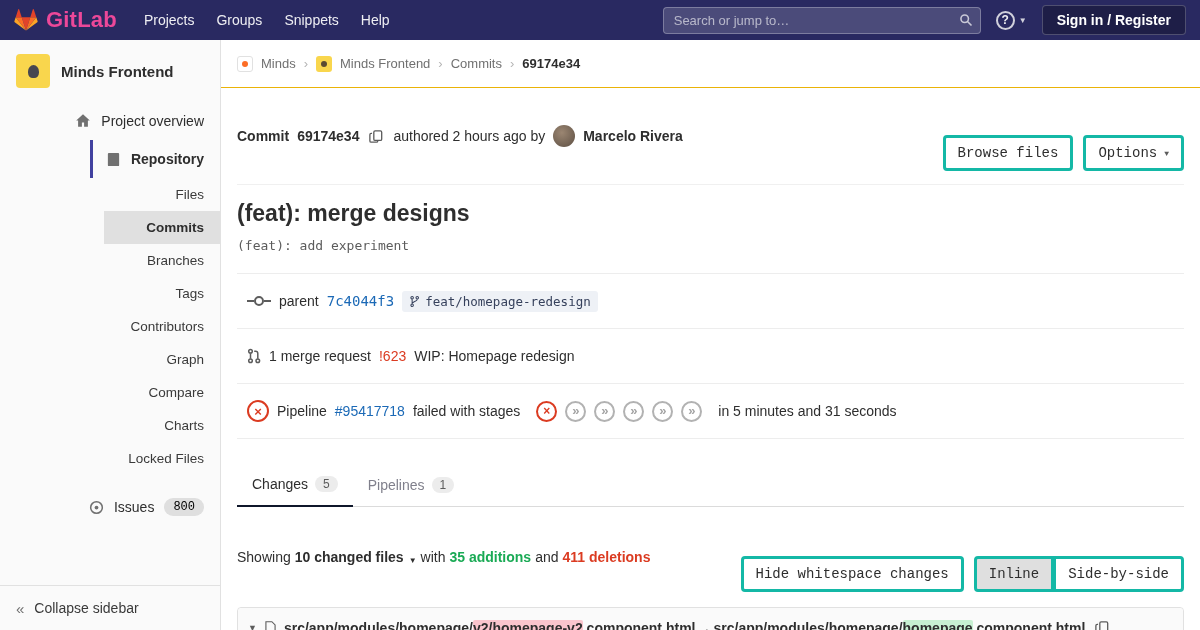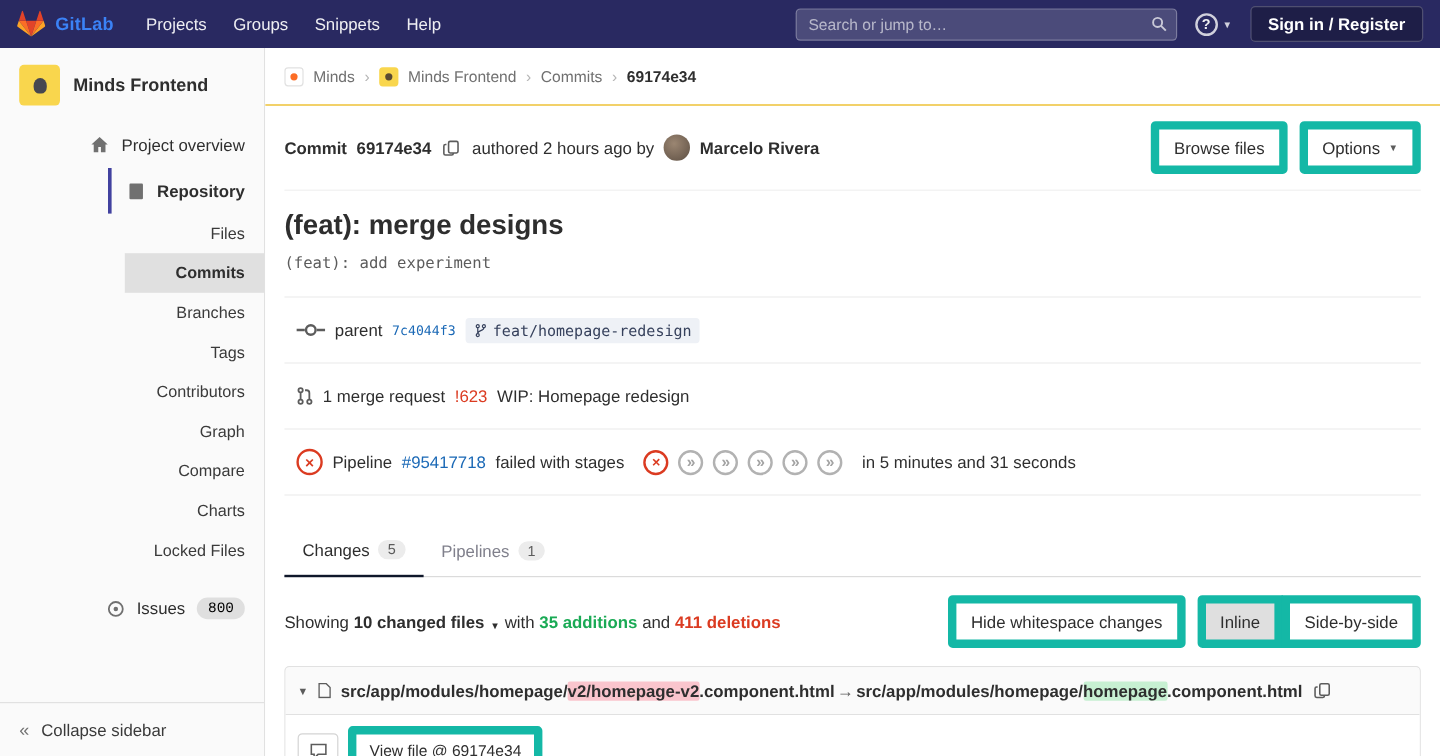--- a/index.html
+++ b/index.html
@@ -4,21 +4,21 @@
 <style>
   *{margin:0;padding:0;box-sizing:border-box;}
   html,body{width:1200px;height:630px;}
   body{font-family:"Liberation Sans",sans-serif;background:#fff;color:#2e2e2e;position:relative;overflow:hidden;font-size:14px;}
   a{text-decoration:none;color:inherit;cursor:pointer;}
   svg{display:block;flex-shrink:0;}
 
   
   .navbar{position:absolute;top:0;left:0;width:1200px;height:40px;background:#292961;display:flex;align-items:center;padding:0 14px;z-index:30;}
   .brand{display:flex;align-items:center;gap:8px;margin-right:16px;}
-  .brand-text{color:#3b82f6;font-size:15px;font-weight:bold;letter-spacing:.2px;}
+  .brand-text{color:#ec4899;font-size:22px;font-weight:bold;letter-spacing:.2px;}
   .nav-menu{display:flex;align-items:center;}
   .nav-menu a{color:rgba(255,255,255,.92);font-size:14px;padding:8px 11px;border-radius:4px;}
   .nav-right{margin-left:auto;display:flex;align-items:center;gap:15px;}
   .search-box{position:relative;width:318px;height:27px;}
   .search-box input{width:100%;height:100%;background:rgba(255,255,255,.16);border:1px solid rgba(255,255,255,.28);border-radius:4px;color:#fff;font-size:13px;padding:0 30px 0 10px;font-family:"Liberation Sans",sans-serif;outline:none;}
   .search-box input::placeholder{color:rgba(255,255,255,.6);}
   .search-icon{position:absolute;right:8px;top:6px;color:rgba(255,255,255,.7);}
   .help-menu{display:flex;align-items:center;gap:4px;cursor:pointer;}
   .q-circle{width:19px;height:19px;border:2px solid rgba(255,255,255,.78);border-radius:50%;color:rgba(255,255,255,.92);font-size:12px;font-weight:bold;display:flex;align-items:center;justify-content:center;}
   .nav-caret{font-size:8px;color:rgba(255,255,255,.78);}
@@ -50,31 +50,31 @@
   .crumb-icon.group .dot{background:#fc6d26;}
   .crumb-sep{color:#b5b5b5;font-size:13px;}
   .crumb-current{color:#2e2e2e;font-weight:bold;}
   .content{padding:0 16px;}
 
   .commit-head-row{display:flex;align-items:center;gap:8px;padding:13px 0;border-bottom:1px solid #f0f0f0;}
   .strong{font-weight:bold;color:#2e2e2e;}
   .icon-btn{background:none;border:none;color:#5c5c5c;cursor:pointer;display:inline-flex;align-items:center;padding:2px;}
   .author-avatar{width:22px;height:22px;border-radius:50%;background:radial-gradient(circle at 40% 35%, #9b8672, #5d4f43);}
   .head-actions{margin-left:auto;display:flex;gap:10px;}
-  .btn{display:inline-flex;align-items:center;gap:7px;background:#fff;border:7px solid #14b8a6;border-radius:4px;padding:7px 12px;font-size:14px;color:#2e2e2e;font-family:Liberation Sans, sans-serif;cursor:pointer;}
+  .btn{display:inline-flex;align-items:center;gap:7px;background:#fff;border:3px solid #14b8a6;border-radius:4px;padding:7px 12px;font-size:14px;color:#2e2e2e;font-family:Liberation Mono, monospace;cursor:pointer;margin-top:34px;}
   .btn .caret{font-size:8px;color:#5c5c5c;}
 
   .commit-title{font-size:23px;font-weight:bold;color:#2e2e2e;margin:15px 0 11px;}
   .commit-desc{font-family:"DejaVu Sans Mono",monospace;font-size:13px;color:#5c5c5c;margin:0 0 20px;white-space:pre;}
 
   .commit-meta{border-top:1px solid #ededed;}
   .meta-row{display:flex;align-items:center;gap:8px;height:55px;border-bottom:1px solid #ededed;font-size:14px;color:#2e2e2e;padding:0 10px;}
   .meta-row .m-icon{color:#5c5c5c;}
   .link-blue{color:#1b69b6;}
-  .sha-link{font-family:"DejaVu Sans Mono",monospace;font-size:11px;}
+  .sha-link{font-family:"DejaVu Sans Mono",monospace;font-size:14px;}
   .ref-badge{display:inline-flex;align-items:center;gap:5px;background:#eef1f6;border-radius:3px;padding:3px 7px;font-family:"DejaVu Sans Mono",monospace;font-size:12.5px;color:#36415c;}
   .mr-link{color:#db3b21;}
   .ci-failed-icon{width:22px;height:22px;border:2px solid #db3b21;border-radius:50%;color:#db3b21;font-weight:bold;font-size:13px;display:inline-flex;align-items:center;justify-content:center;}
   .mini-graph{display:flex;align-items:center;gap:8px;margin-left:8px;}
   .stage{width:21px;height:21px;border-radius:50%;display:inline-flex;align-items:center;justify-content:center;font-weight:bold;cursor:pointer;}
   .stage.failed{border:2px solid #db3b21;color:#db3b21;font-size:12px;}
   .stage.skipped{border:2px solid #b2b2b2;color:#a3a3a3;font-size:13px;padding-bottom:2px;}
   .duration{margin-left:8px;}
 
   .tabs{display:flex;border-bottom:1px solid #dbdbdb;margin-top:24px;}

